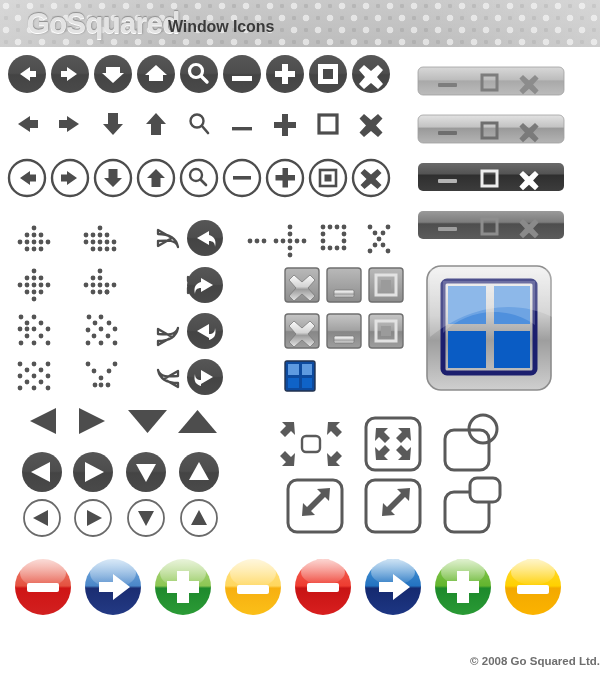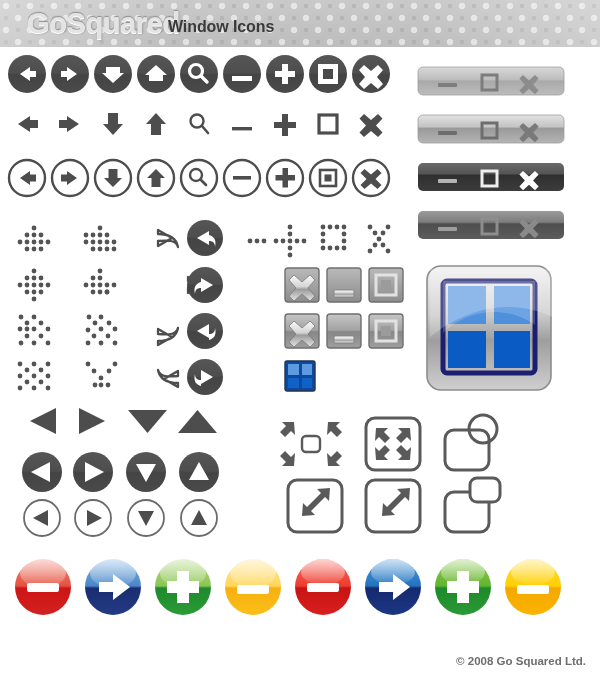--- a/index.html
+++ b/index.html
@@ -36,21 +36,21 @@
   #subtitle{
     position:absolute;left:168px;top:18px;
     font-size:16px;font-weight:bold;color:#3a3a3a;letter-spacing:-0.1px;
   }
   
   #canvas{position:absolute;left:0;top:47px;width:600px;height:634px;background:#ffffff;}
   .cell{position:absolute;}
   svg{display:block;overflow:visible;}
   
   #footer{
-    position:absolute;right:14px;bottom:14px;
+    position:absolute;right:0;bottom:14px;
     font-size:11.5px;font-weight:bold;color:#6e6e6e;
   }
 </style>
 </head>
 <body>
 
 <div id="header">
   <div class="sheen"></div>
   <div id="logo">GoSquared</div>
   <div id="subtitle">Window Icons</div>

